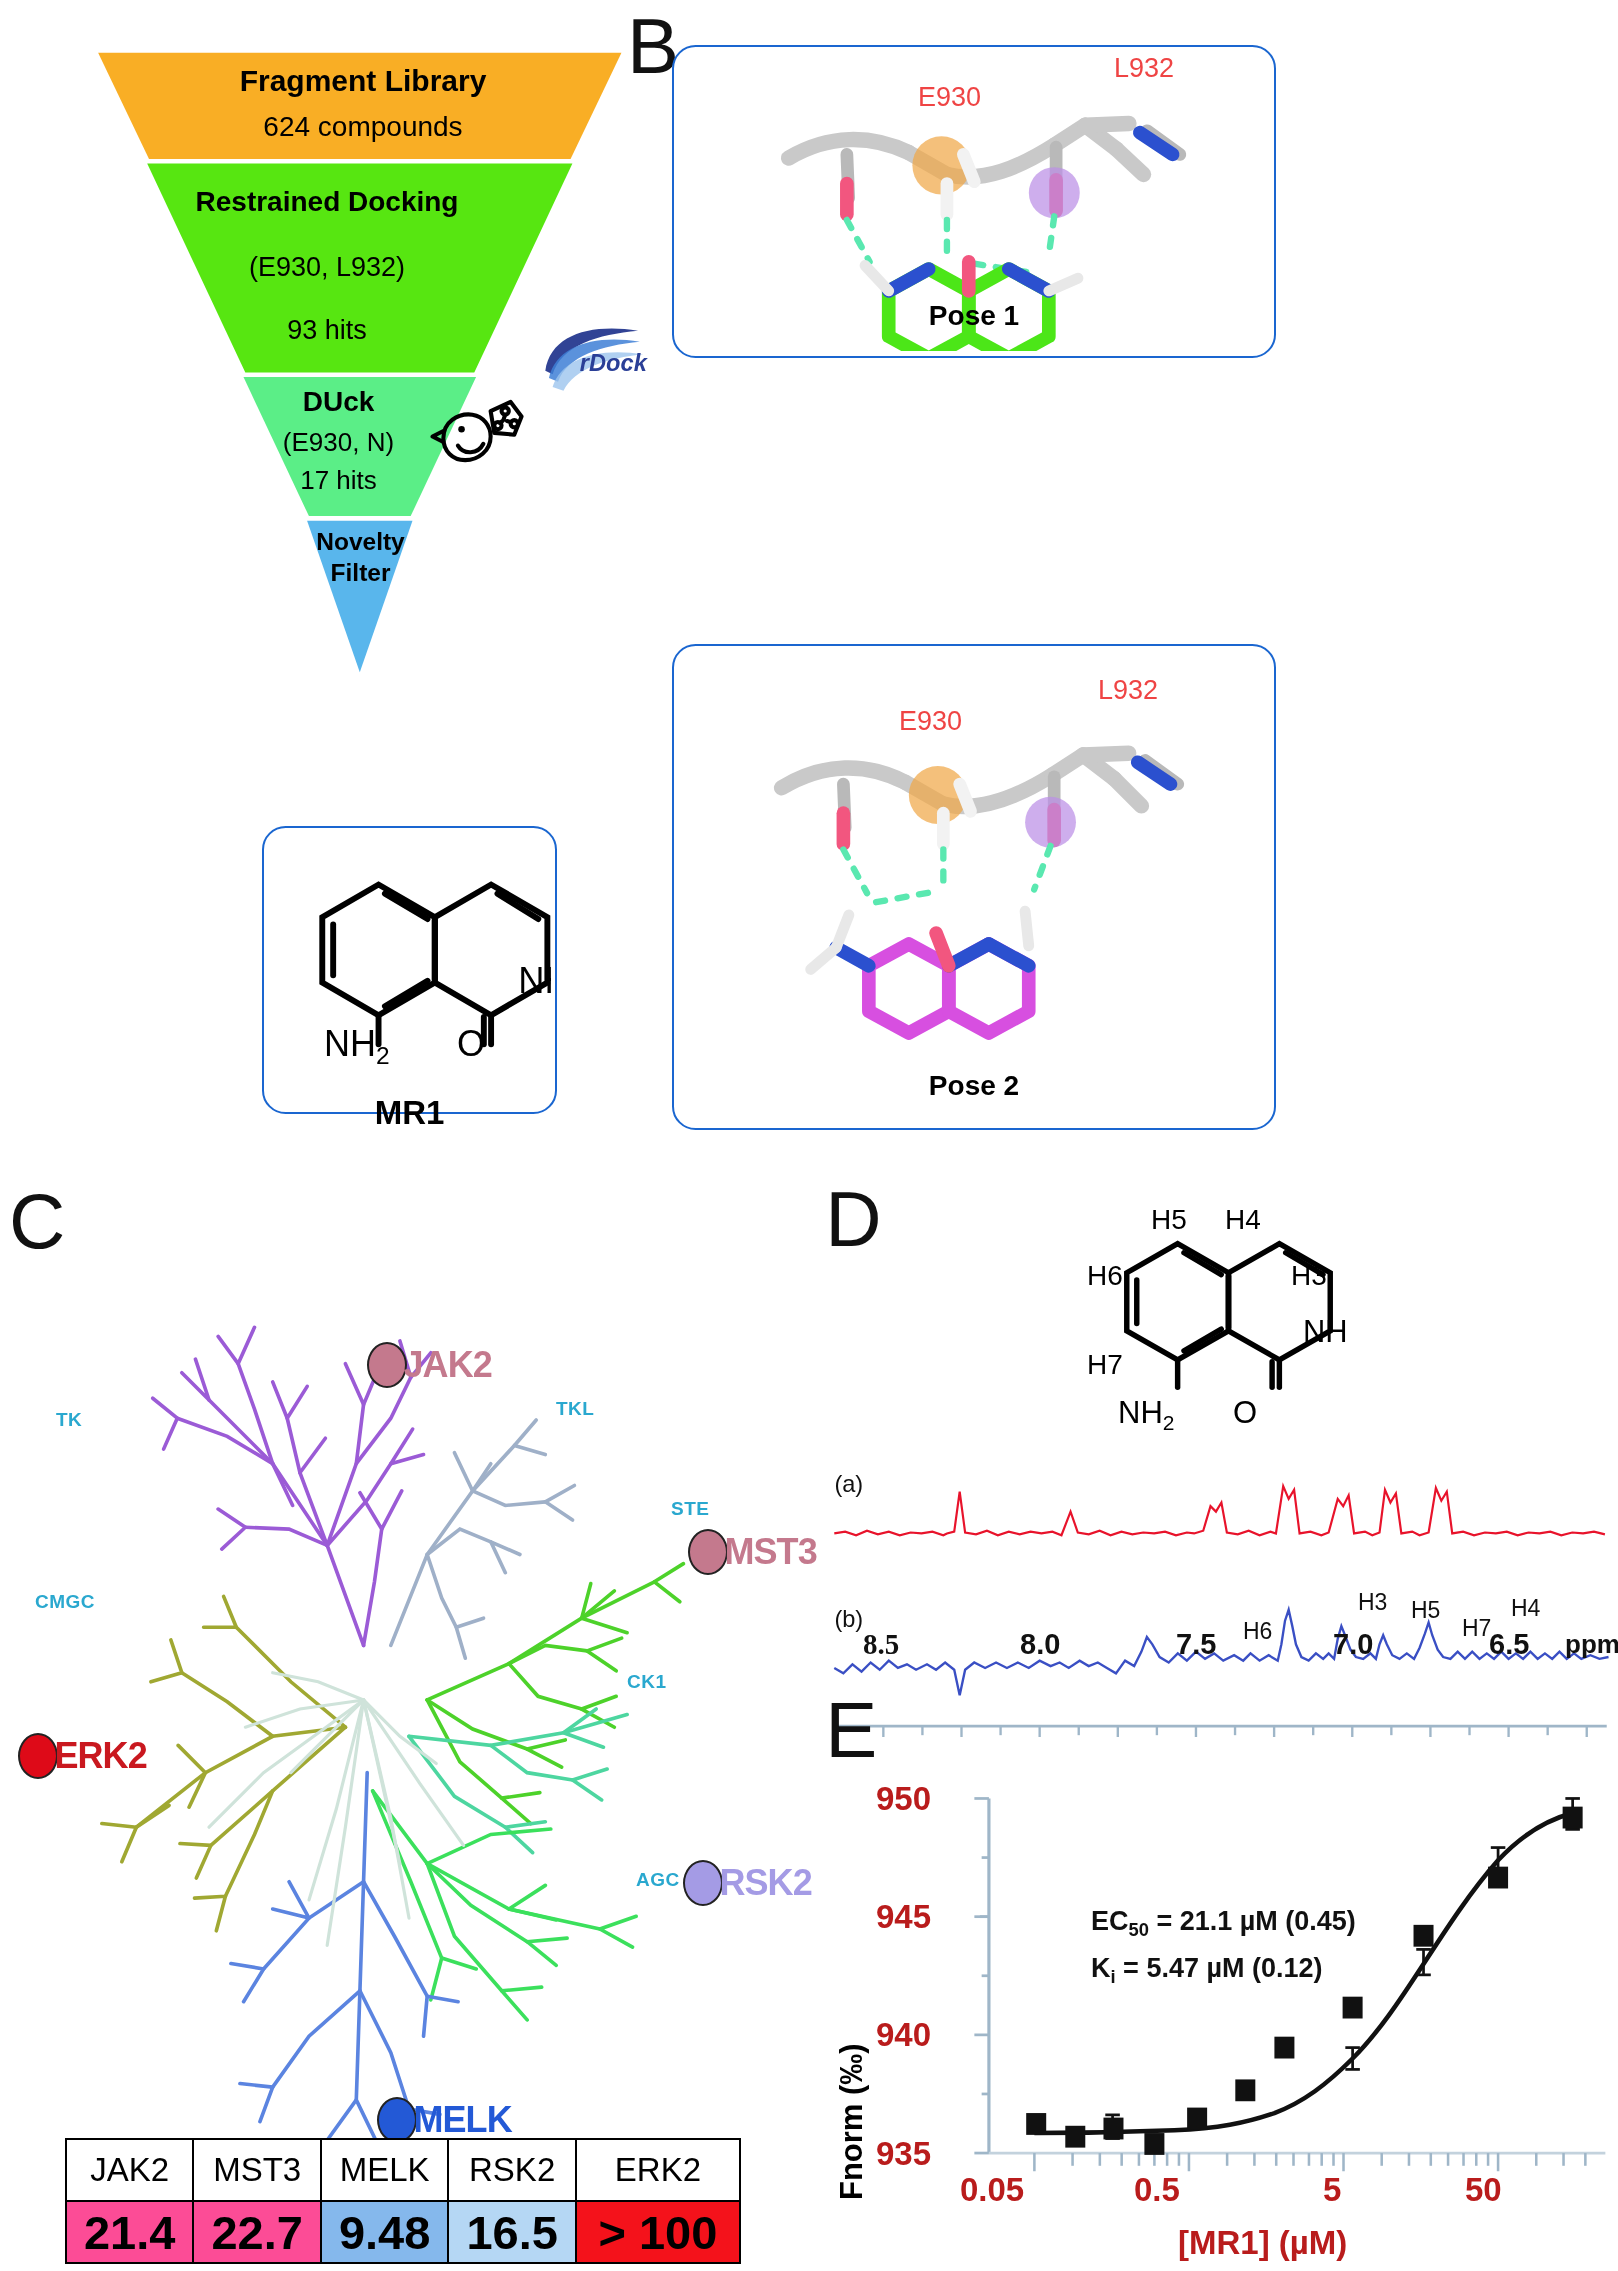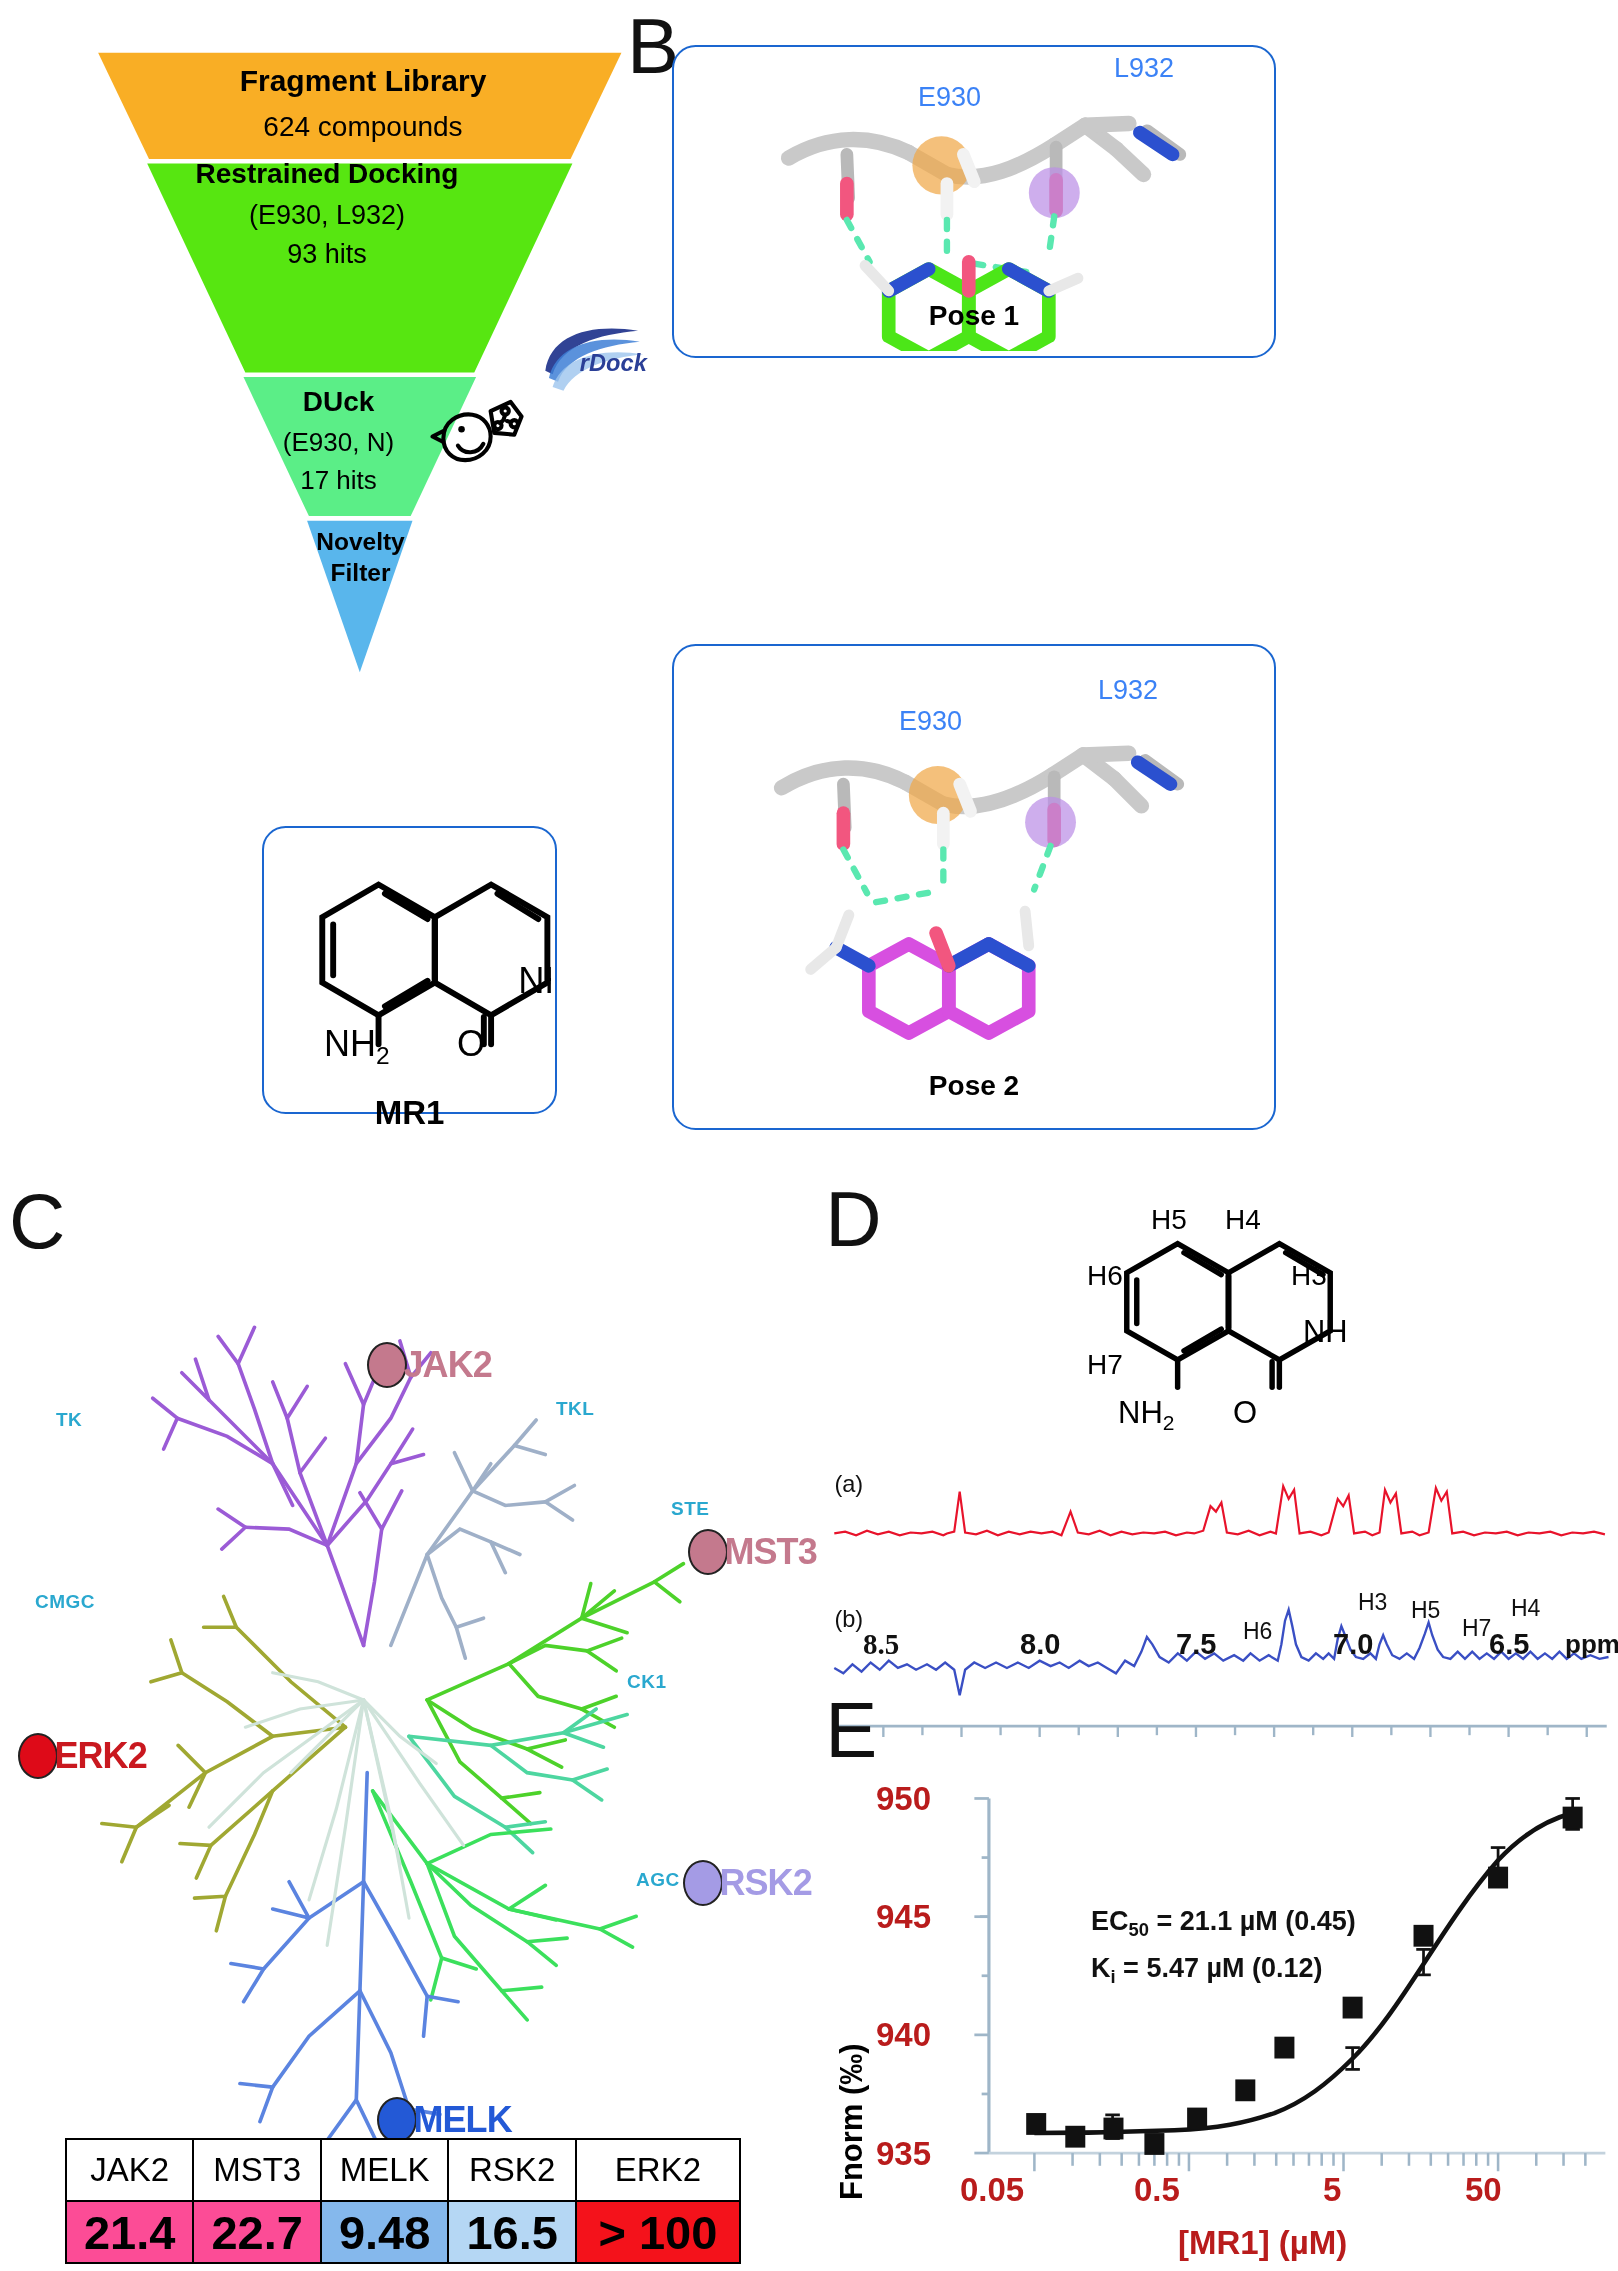--- a/index.html
+++ b/index.html
@@ -16,21 +16,21 @@
   .duck-icon{position:absolute;}
 
   
   .mol-card{position:absolute;border:2.7px solid #1a66d0;border-radius:23.6px;background:#fff;}
   .mol-name{position:absolute;font-weight:bold;text-align:center;width:100%;margin-top:28px;}
 
   
   #panelB{position:absolute;left:636px;top:0;width:982px;height:1173px;}
   .pose-card{position:absolute;border:2.7px solid #1a66d0;border-radius:23.6px;background:#fff;}
   .pose-label{position:absolute;width:100%;text-align:center;font-weight:bold;font-size:28px;}
-  .res-label{position:absolute;font-size:27px;color:#3b82f6;font-family:"Liberation Sans",sans-serif;}
+  .res-label{position:absolute;font-size:27px;color:#ef4444;font-family:"Liberation Sans",sans-serif;}
 
   
   #panelC{position:absolute;left:0;top:1173px;width:818px;height:1099px;}
   .tree-group-label{position:absolute;font-size:19px;font-weight:bold;color:#2aa8cf;letter-spacing:0.5px;}
   .kin-marker{position:absolute;display:flex;align-items:center;}
   .kin-dot{width:36px;height:42px;border-radius:50%;border:2.3px solid #222;flex:none;}
   .kin-name{font-size:36px;font-weight:bold;letter-spacing:-0.9px;margin-left:-3.6px;}
 
   
   #kin-table{position:absolute;left:65px;top:2138px;width:676px;border-collapse:collapse;}
@@ -82,21 +82,21 @@
     <polygon points="162,180 630,180 522,410 270,410" fill="#57E611"></polygon>
     <polygon points="268,415 524,415 452,568 340,568" fill="#5BEE87"></polygon>
     <polygon points="338,573 454,573 396,740 396,740" fill="#59B6EC"></polygon>
   </svg>
 
   <div class="funnel-stage" style="left:145px;top:64px;width:436px;align-items:center;">
     <div class="fn-title" style="font-size:30px;margin-bottom:12.7px;">Fragment Library</div>
     <div class="fn-sub" style="font-size:28px;">624 compounds</div>
   </div>
 
-  <div class="funnel-stage" style="left:136px;top:158px;width:382px;">
+  <div class="funnel-stage" style="left:136px;top:186px;width:382px;gap:24px;">
     <div class="fn-title" style="font-size:28px;margin-bottom:10px;">Restrained Docking</div>
     <div class="fn-sub" style="font-size:27px;margin-bottom:8.2px;">(E930, L932)</div>
     <div class="fn-sub" style="font-size:27px;">93 hits</div>
   </div>
 
   <div class="rdock-logo" style="left:538px;top:318px;width:111px;height:80px;">
     <svg width="111" height="80" viewBox="0 0 122 88">
       <rect width="122" height="88" fill="#ffffff"></rect>
       <path d="M8 58 C14 18 58 6 110 14 C66 18 26 30 16 62 Z" fill="#1b2f8a" opacity=".9"></path>
       <path d="M12 66 C20 30 62 18 112 26 C70 30 32 42 22 70 Z" fill="#3e7fd6" opacity=".85"></path>

